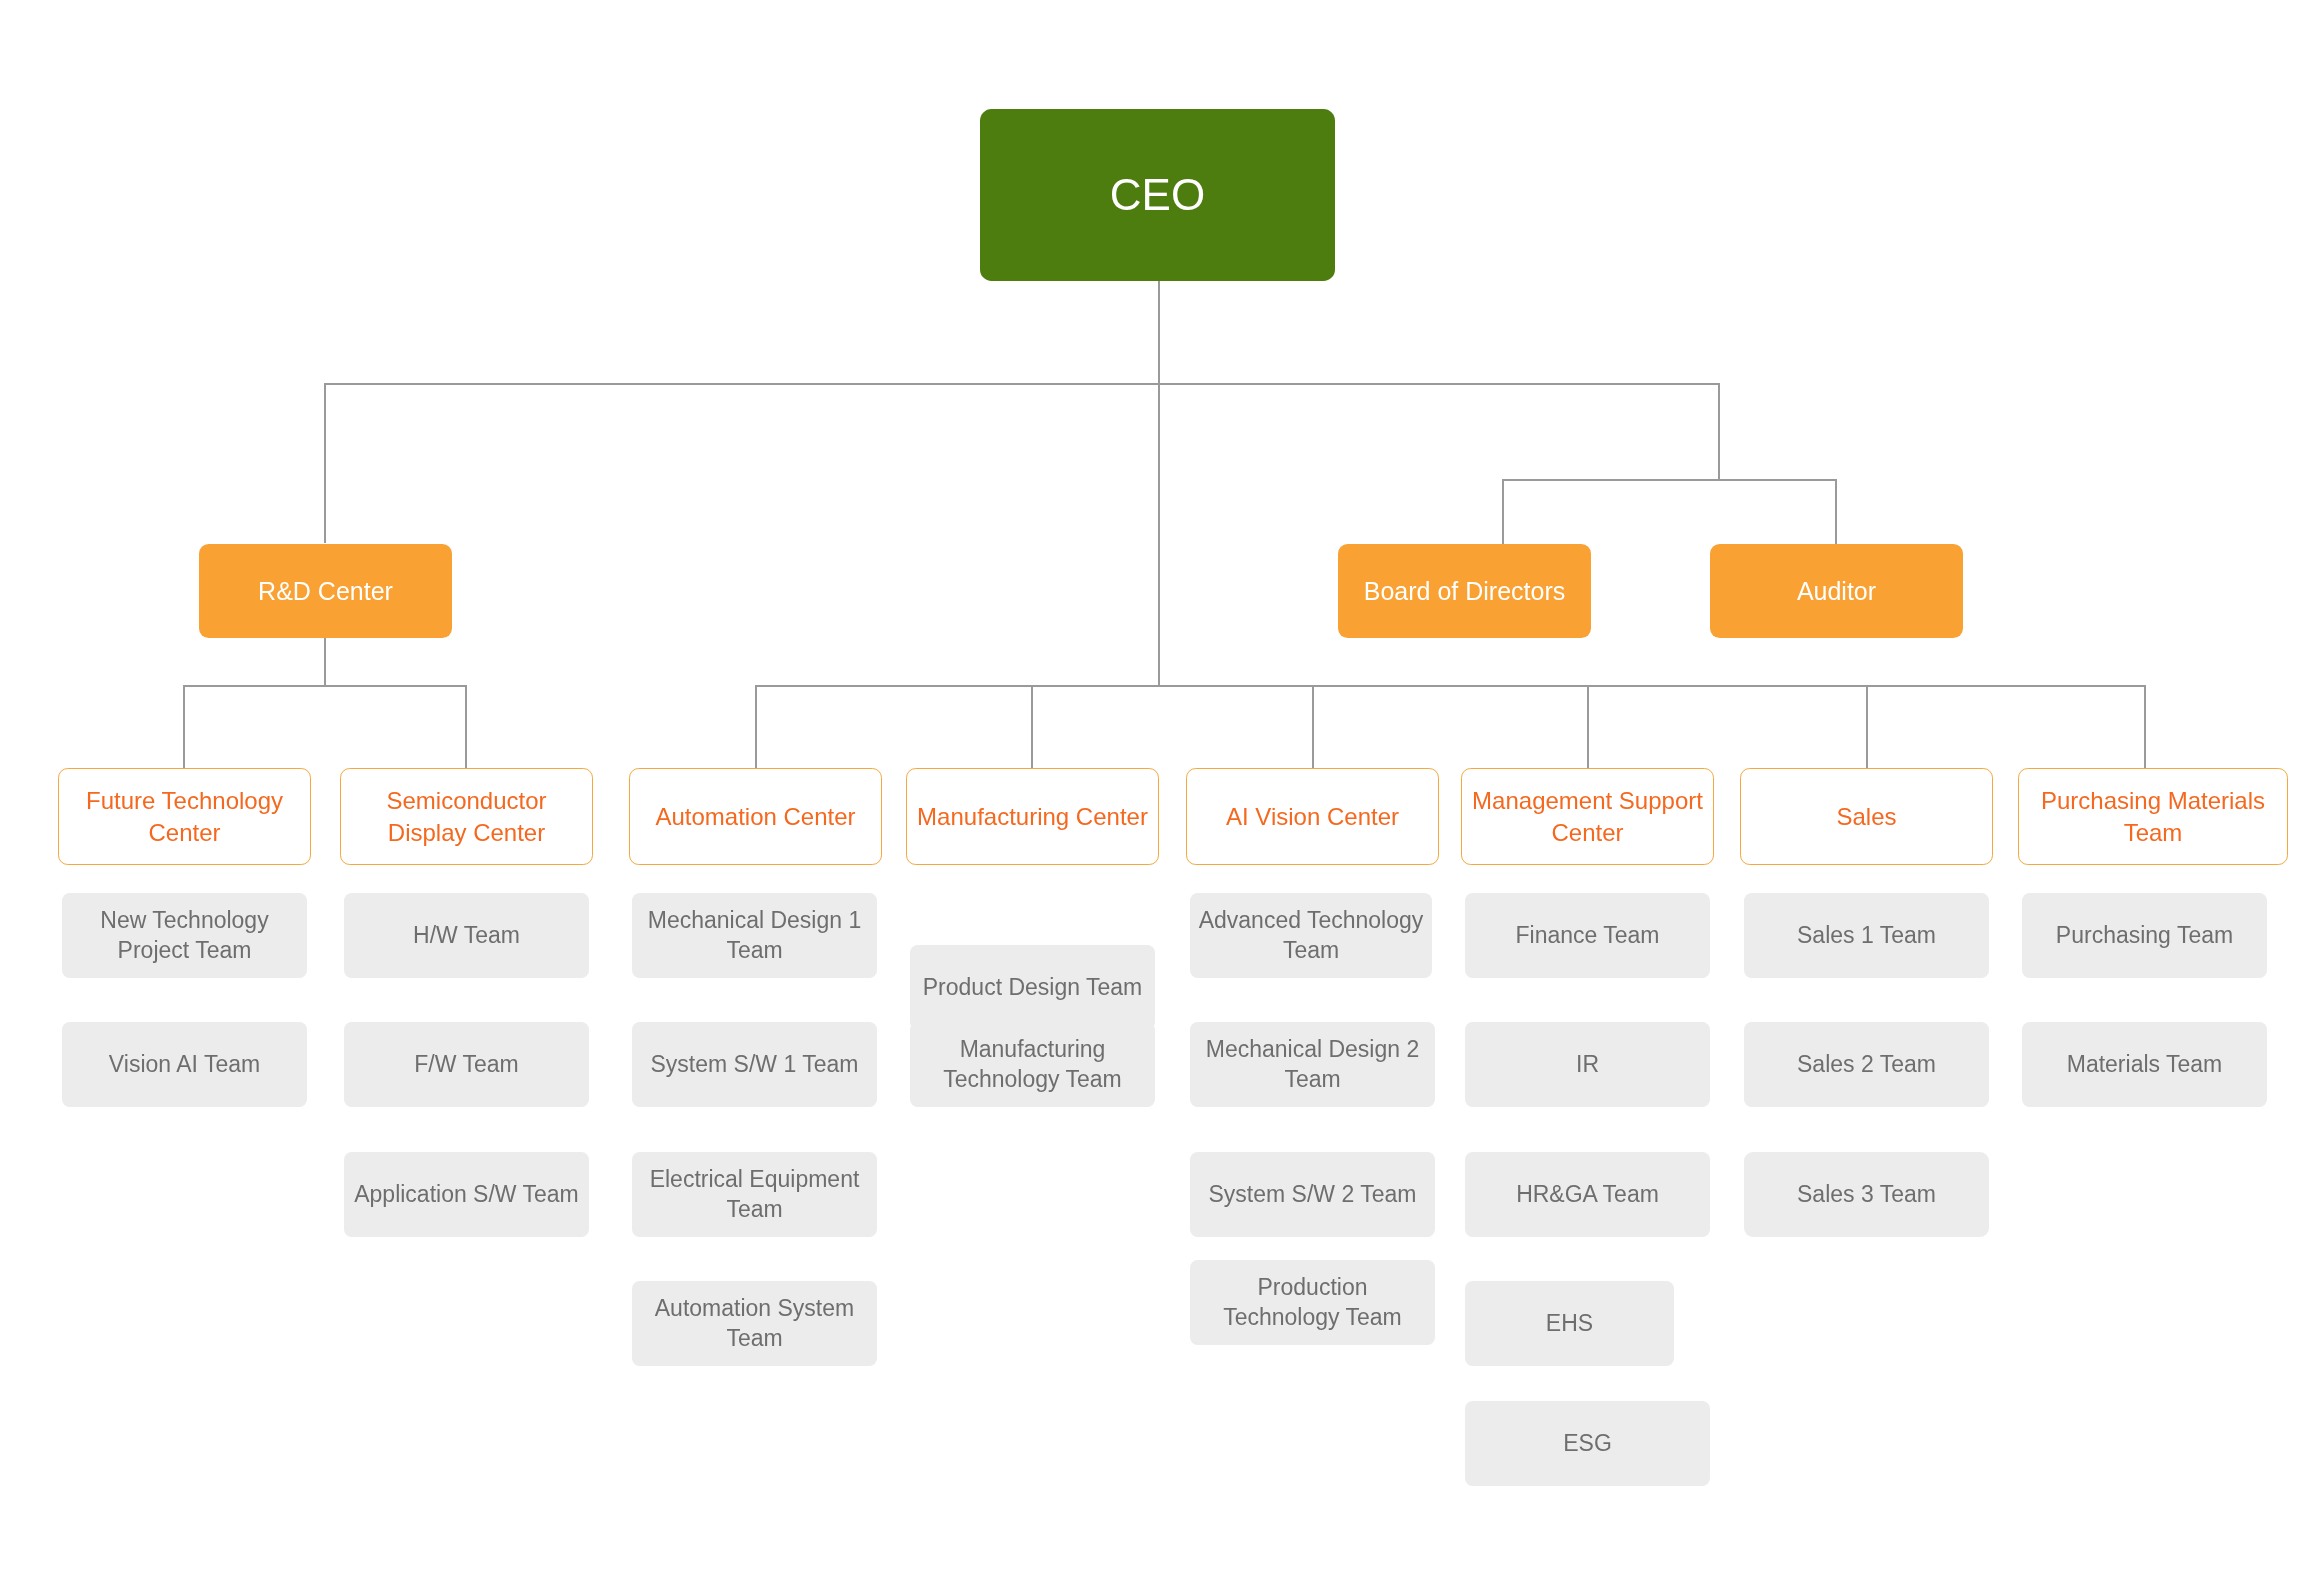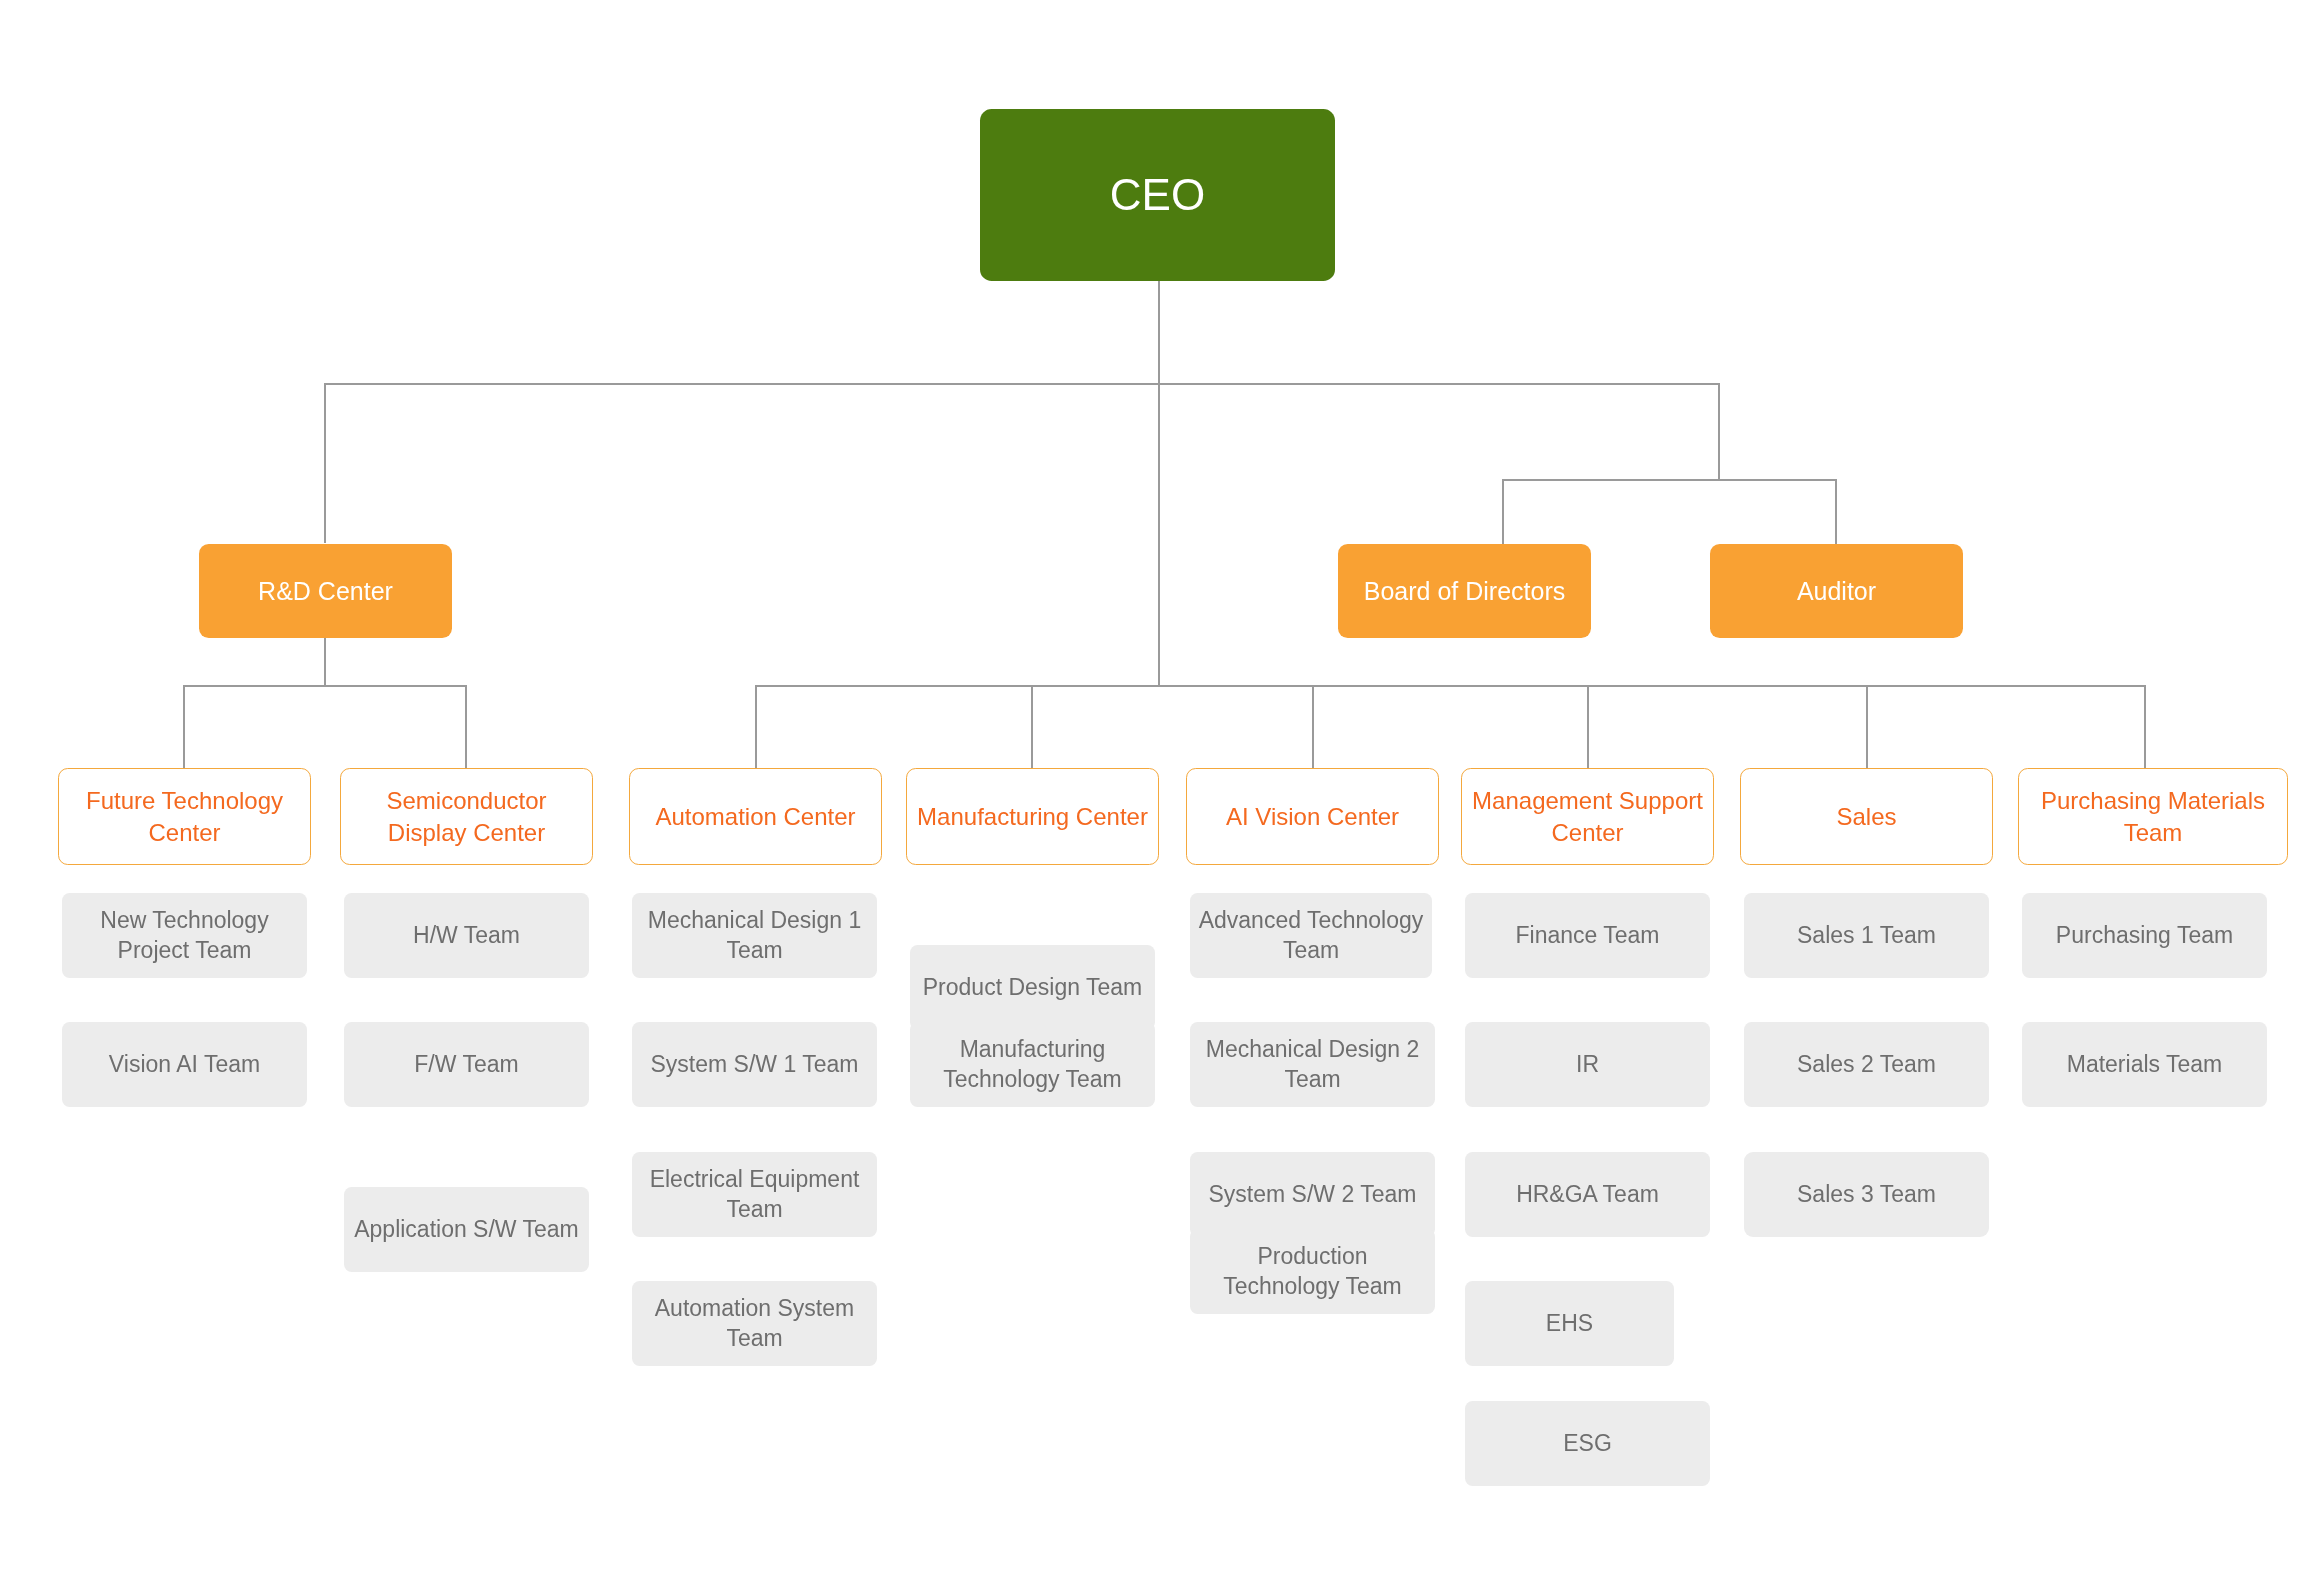--- a/index.html
+++ b/index.html
@@ -131,21 +131,21 @@
 
   <div class="node level-center" style="left:340px; top:768px; width:253px; height:97px;">
     <span class="node-label">Semiconductor Display Center</span>
   </div>
   <div class="node level-team" style="left:344px; top:893px; width:245px; height:85px;">
     <span class="node-label">H/W Team</span>
   </div>
   <div class="node level-team" style="left:344px; top:1022px; width:245px; height:85px;">
     <span class="node-label">F/W Team</span>
   </div>
-  <div class="node level-team" style="left:344px; top:1152px; width:245px; height:85px;margin-top:35px;">
+  <div class="node level-team" style="left:344px; top:1152px; width:245px; height:85px;">
     <span class="node-label">Application S/W Team</span>
   </div>
 
   <div class="node level-center" style="left:629px; top:768px; width:253px; height:97px;">
     <span class="node-label">Automation Center</span>
   </div>
   <div class="node level-team" style="left:632px; top:893px; width:245px; height:85px;">
     <span class="node-label">Mechanical Design 1 Team</span>
   </div>
   <div class="node level-team" style="left:632px; top:1022px; width:245px; height:85px;">
@@ -173,21 +173,21 @@
   </div>
   <div class="node level-team" style="left:1190px; top:893px; width:242px; height:85px;">
     <span class="node-label">Advanced Technology Team</span>
   </div>
   <div class="node level-team" style="left:1190px; top:1022px; width:245px; height:85px;">
     <span class="node-label">Mechanical Design 2 Team</span>
   </div>
   <div class="node level-team" style="left:1190px; top:1152px; width:245px; height:85px;">
     <span class="node-label">System S/W 2 Team</span>
   </div>
-  <div class="node level-team" style="left:1190px; top:1229px; width:245px; height:85px;">
+  <div class="node level-team" style="left:1190px; top:1260px; width:245px; height:85px;">
     <span class="node-label">Production Technology Team</span>
   </div>
 
   <div class="node level-center" style="left:1461px; top:768px; width:253px; height:97px;">
     <span class="node-label">Management Support Center</span>
   </div>
   <div class="node level-team" style="left:1465px; top:893px; width:245px; height:85px;">
     <span class="node-label">Finance Team</span>
   </div>
   <div class="node level-team" style="left:1465px; top:1022px; width:245px; height:85px;">

